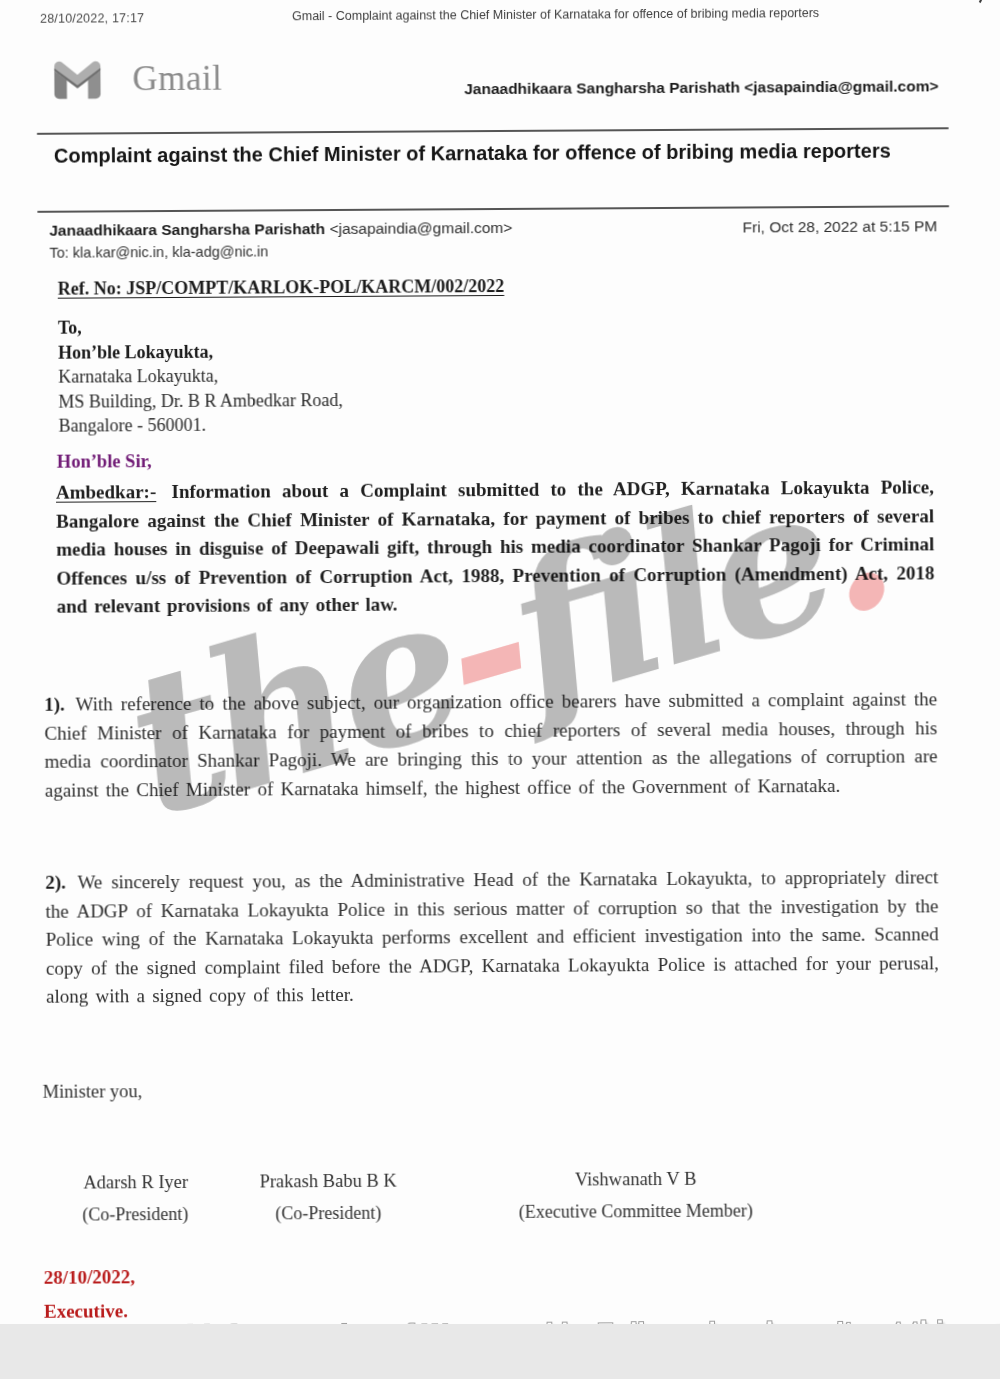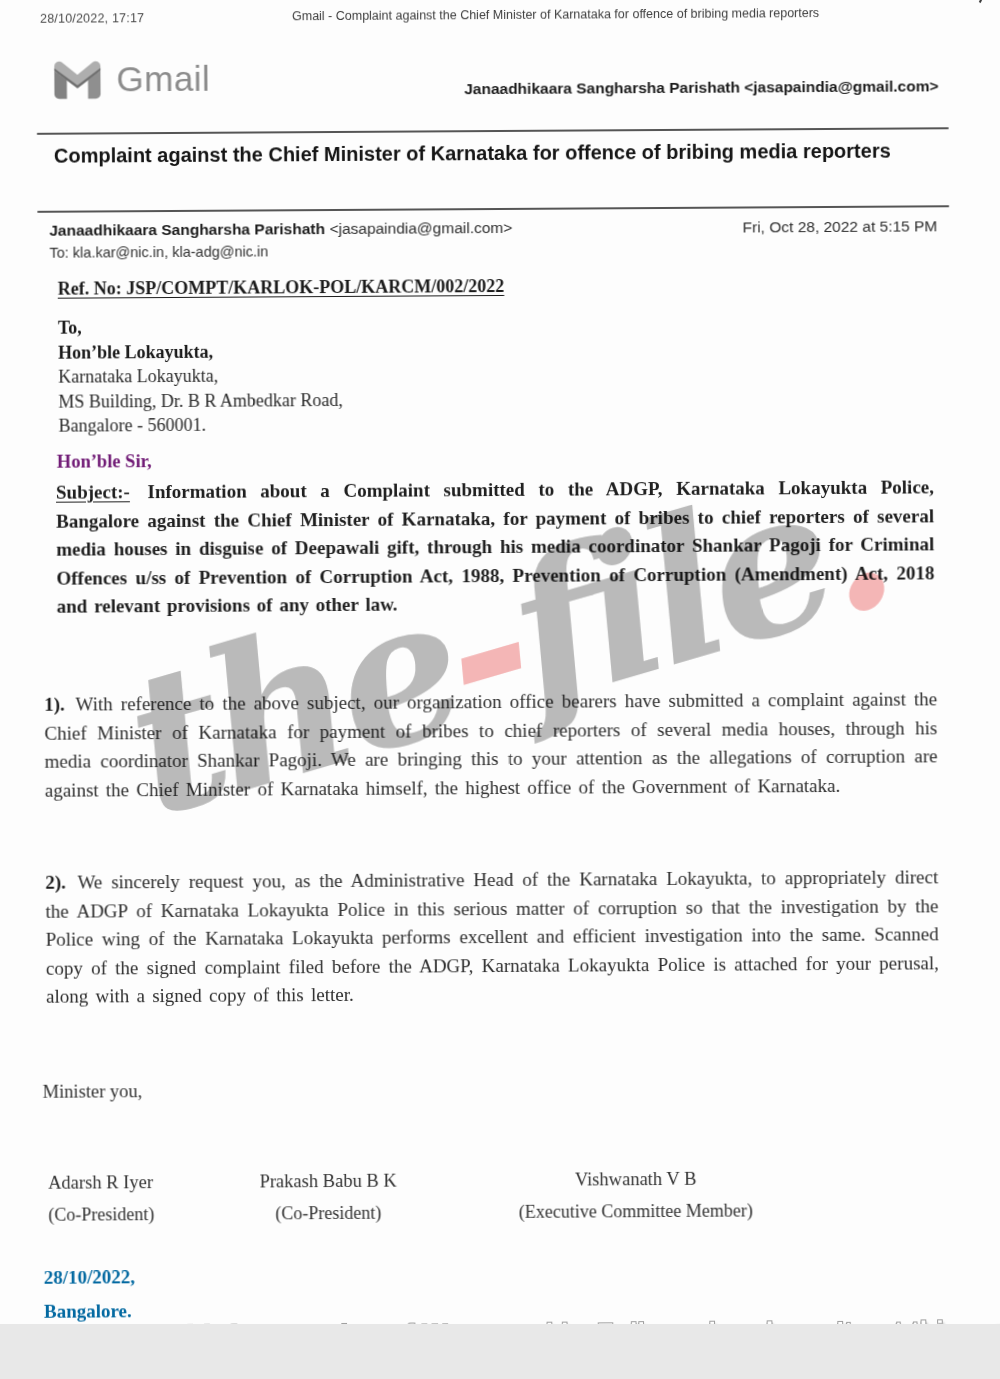--- a/index.html
+++ b/index.html
@@ -5,21 +5,21 @@
   html,body{margin:0;padding:0;}
   body{background:#e8e8e8;font-family:"Liberation Sans",sans-serif;}
   .page{position:relative;width:1000px;height:1324px;background:#fdfdfd;overflow:hidden;}
   .scan{position:absolute;inset:0;transform:rotate(-0.35deg);transform-origin:50% 50%;}
 
   
   .ph-date{position:absolute;left:44px;top:9px;font-size:12.5px;color:#4a4a4a;letter-spacing:.2px;}
   .ph-title{position:absolute;left:296px;top:8px;font-size:12.5px;color:#3d3d3d;}
 
   
-  .gmail-brand{position:absolute;left:56px;top:56px;display:flex;align-items:center;gap:14px;}
+  .gmail-brand{position:absolute;left:56px;top:56px;display:flex;align-items:center;gap:30px;font-family:Liberation Serif, serif;}
   .gmail-m{width:50px;height:42px;}
   .gmail-word{font-size:35px;color:#8c8c8c;letter-spacing:.5px;}
 
   .account{position:absolute;right:58px;top:80px;font-size:15.5px;font-weight:bold;color:#1c1c1c;}
 
   .rule{position:absolute;left:40px;width:912px;height:2px;background:#555;border-radius:1px;}
   .rule1{top:130px;}
   .rule2{top:208px;}
 
   .subject-title{position:absolute;left:57px;top:140px;width:850px;margin:0;
@@ -48,26 +48,26 @@
     text-align:justify;word-spacing:2.5px;}
   .para1{left:44px;top:688px;width:893px;}
   .para2{left:44px;top:866px;width:893px;}
   .para-label{font-weight:bold;color:#1b1b1b;margin-right:3px;}
 
   .closing{position:absolute;left:40px;top:1079px;font-size:18.5px;color:#333;}
 
   .sig{position:absolute;}
   .sig-name{font-size:18.5px;color:#333;}
   .sig-title{font-size:18px;color:#333;margin-top:11px;}
-  .sig1{left:45px;top:1170px;width:150px;text-align:left;}
+  .sig1{left:35px;top:1170px;width:150px;text-align:right;}
   .sig2{left:230px;top:1170px;width:190px;text-align:center;}
   .sig3{left:480px;top:1170px;width:305px;text-align:center;}
 
   .dateplace{position:absolute;left:40px;top:1258px;font-size:19px;font-weight:bold;
-    color:#0369a1;line-height:34px;}
+    color:#b91c1c;line-height:34px;}
   .cc{position:absolute;left:40px;top:1348px;font-size:18px;font-weight:bold;color:#1b1b1b;
     text-decoration:underline;text-underline-offset:3px;margin-left:32px;}
 
   
   .thefile-wm{position:absolute;left:75px;top:452px;width:860px;height:380px;
     display:flex;align-items:center;justify-content:center;
     transform:rotate(-16deg);pointer-events:none;z-index:5;
     mix-blend-mode:multiply;opacity:.82;
     font-family:"DejaVu Serif",serif;font-style:italic;font-weight:bold;
     font-size:195px;letter-spacing:-10px;white-space:nowrap;}
@@ -126,21 +126,21 @@
       <div class="addr-bold">To,</div>
       <div class="addr-bold">Hon’ble Lokayukta,</div>
       <div>Karnataka Lokayukta,</div>
       <div>MS Building, Dr. B R Ambedkar Road,</div>
       <div>Bangalore - 560001.</div>
     </div>
 
     <div class="salutation serif">Hon’ble Sir,</div>
 
     <p class="subject-para serif">
-      <span class="subj-label">Subject:-</span>
+      <span class="subj-label">Ambedkar:-</span>
       <span>Information about a Complaint submitted to the ADGP, Karnataka Lokayukta Police, Bangalore against the Chief Minister of Karnataka, for payment of bribes to chief reporters of several media houses in disguise of Deepawali gift, through his media coordinator Shankar Pagoji for Criminal Offences u/ss of Prevention of Corruption Act, 1988, Prevention of Corruption (Amendment) Act, 2018 and relevant provisions of any other law.</span>
     </p>
 
     <p class="body-para para1 serif">
       <span class="para-label">1).</span>
       <span>With reference to the above subject, our organization office bearers have submitted a complaint against the Chief Minister of Karnataka for payment of bribes to chief reporters of several media houses, through his media coordinator Shankar Pagoji. We are bringing this to your attention as the allegations of corruption are against the Chief Minister of Karnataka himself, the highest office of the Government of Karnataka.</span>
     </p>
 
     <p class="body-para para2 serif">
       <span class="para-label">2).</span>
@@ -157,21 +157,21 @@
       <div class="sig-name">Prakash Babu B K</div>
       <div class="sig-title">(Co-President)</div>
     </div>
     <div class="sig sig3 serif">
       <div class="sig-name">Vishwanath V B</div>
       <div class="sig-title">(Executive Committee Member)</div>
     </div>
 
     <div class="dateplace serif">
       <div>28/10/2022,</div>
-      <div>Bangalore.</div>
+      <div>Executive.</div>
     </div>
 
     <div class="cc serif">C.C:</div>
 
     <div class="thefile-wm" aria-hidden="true">
       <span class="wm-gray">the</span>
         <span class="wm-pink">-</span>
         <span class="wm-gray">file</span>
         <span class="wm-pink">.</span>
     </div>

